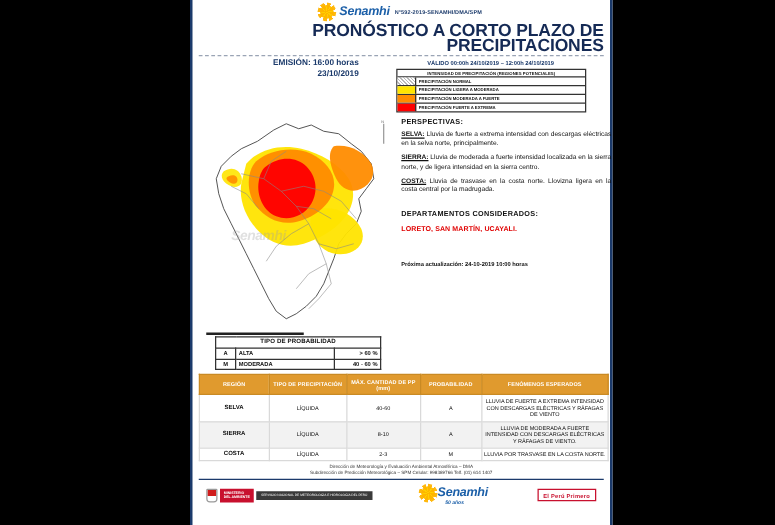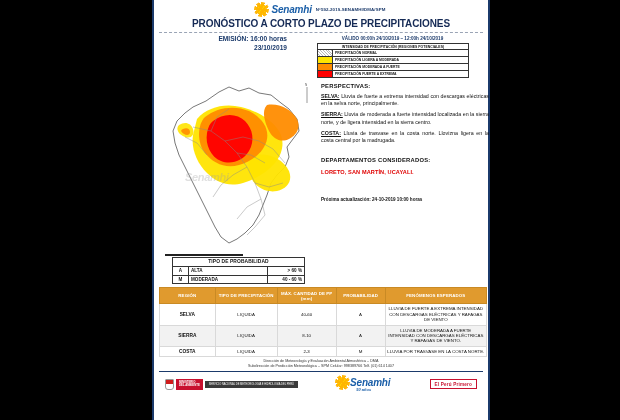--- a/index.html
+++ b/index.html
@@ -32,21 +32,21 @@
       #ffb400 75% 83%,transparent 83% 87.5%,
       #ffb400 87.5% 95.5%,transparent 95.5% 100%);
     border-radius:50%;opacity:.95;
   }
   .brandname{
     font-size:10px;font-weight:bold;font-style:italic;color:#1b5fa8;
     letter-spacing:-.2px;line-height:11px;
   }
   .docnum{font-size:4.4px;font-weight:bold;color:#1b3a6b;letter-spacing:.1px;}
   .maintitle{
-    text-align:center;font-size:10px;font-weight:bold;color:#152a55;
+    text-align:right;font-size:14px;font-weight:bold;color:#152a55;
     letter-spacing:-.1px;margin:2px 0 2px 0;line-height:12px;
   }
   .dashline{border-top:1px dashed #9aa4b5;height:0;margin:1px 0 2px 0;}
   .emitrow{display:flex;justify-content:space-between;align-items:flex-start;}
   .emit{font-size:6.6px;font-weight:bold;color:#1b3a6b;line-height:8.5px;
         text-align:right;width:120px;padding-left:8px;}
   .valid{font-size:4.6px;font-weight:bold;color:#1b3a6b;width:175px;text-align:center;
          padding-top:1px;}
   
   .legend{width:150px;margin:2px 0 0 12px;border:.6px solid #333;}

